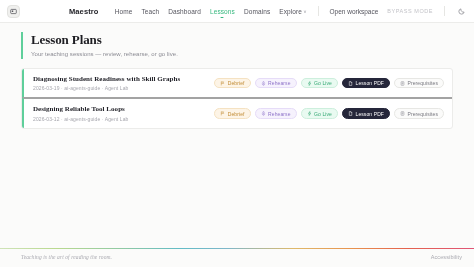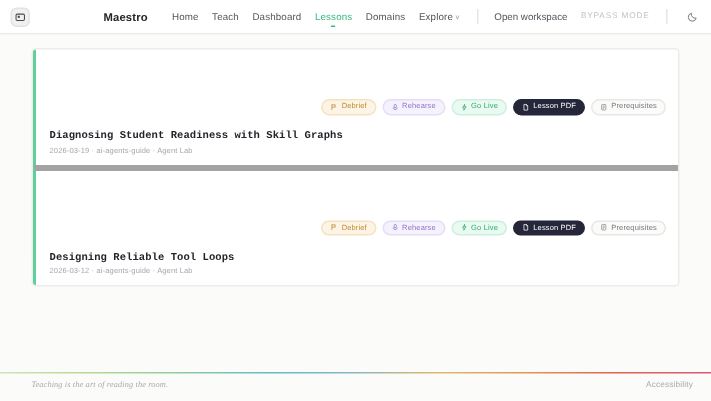--- a/index.html
+++ b/index.html
@@ -80,26 +80,26 @@
     border: 1px solid #ececea;
     border-radius: 3px;
     overflow: hidden;
   }
   .lesson-row {
     display: flex; align-items: center;
     border-left: 2px solid #5fcf9b;
     padding: 6px 8px 6px 9px;
     min-height: 26px;
   }
-  .lesson-row + .lesson-row { border-top: 4px solid #a3a3a3; justify-content: space-between; }
+  .lesson-row + .lesson-row { border-top: 2px solid #a3a3a3; justify-content: space-between; }
   .lesson-info { min-width: 0; }
   .lesson-title {
-    font-family: Liberation Mono, monospace;
+    font-family: Liberation Serif, serif;
     font-size: 7px; font-weight: bold; color: #23232a;
-    letter-spacing: .05px; white-space: nowrap; margin-top: 48px;
+    letter-spacing: .05px; white-space: nowrap;
   }
   .lesson-meta {
     font-size: 5px; color: #a6a6ad; margin-top: 2.5px;
     letter-spacing: .1px; white-space: nowrap;
   }
 
   .actions { margin-left: auto; display: flex; align-items: center; gap: 4px; }
   .pill {
     display: inline-flex; align-items: center; gap: 2.5px;
     height: 10.5px; padding: 0 5px;
@@ -168,20 +168,24 @@
     <span class="theme-btn">
       <svg width="8" height="8" viewBox="0 0 12 12">
         <path d="M9.2 7.6A4 4 0 0 1 4.4 2.8a4 4 0 1 0 4.8 4.8z" fill="none" stroke="#7b7b84" stroke-width="1"></path>
       </svg>
     </span>
   </nav>
 </div>
 
 <div class="main">
 
+  <div class="page-head">
+    <div class="page-title">Lesson Plans</div>
+    <div class="page-sub">Your teaching sessions — review, rehearse, or go live.</div>
+  </div>
 
   <div class="card">
 
     <div class="lesson-row">
       <div class="lesson-info">
         <div class="lesson-title">Diagnosing Student Readiness with Skill Graphs</div>
         <div class="lesson-meta">2026-03-19 · ai-agents-guide · Agent Lab</div>
       </div>
       <div class="actions">
         <span class="pill pill-debrief">

